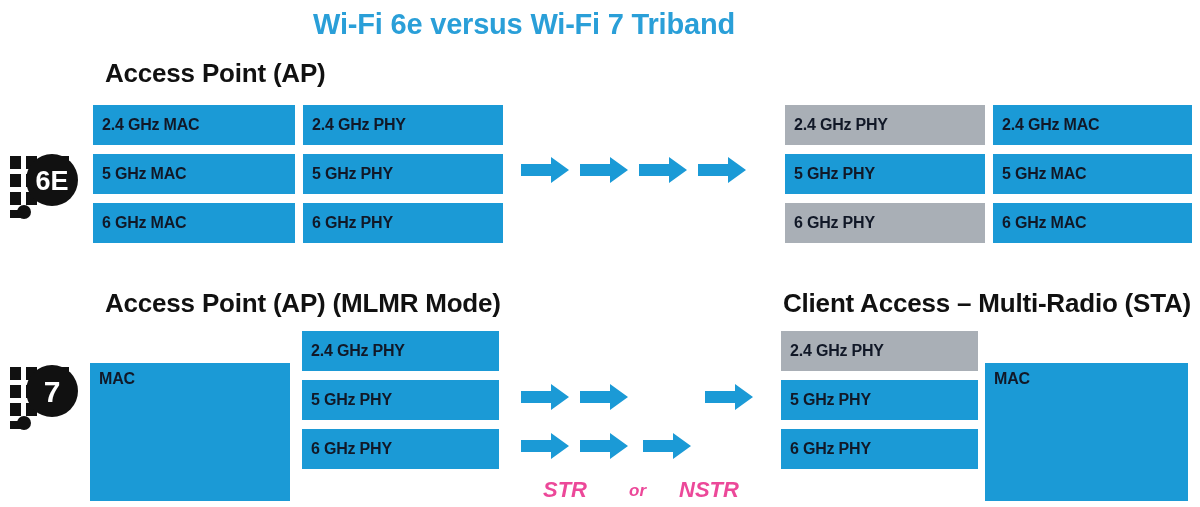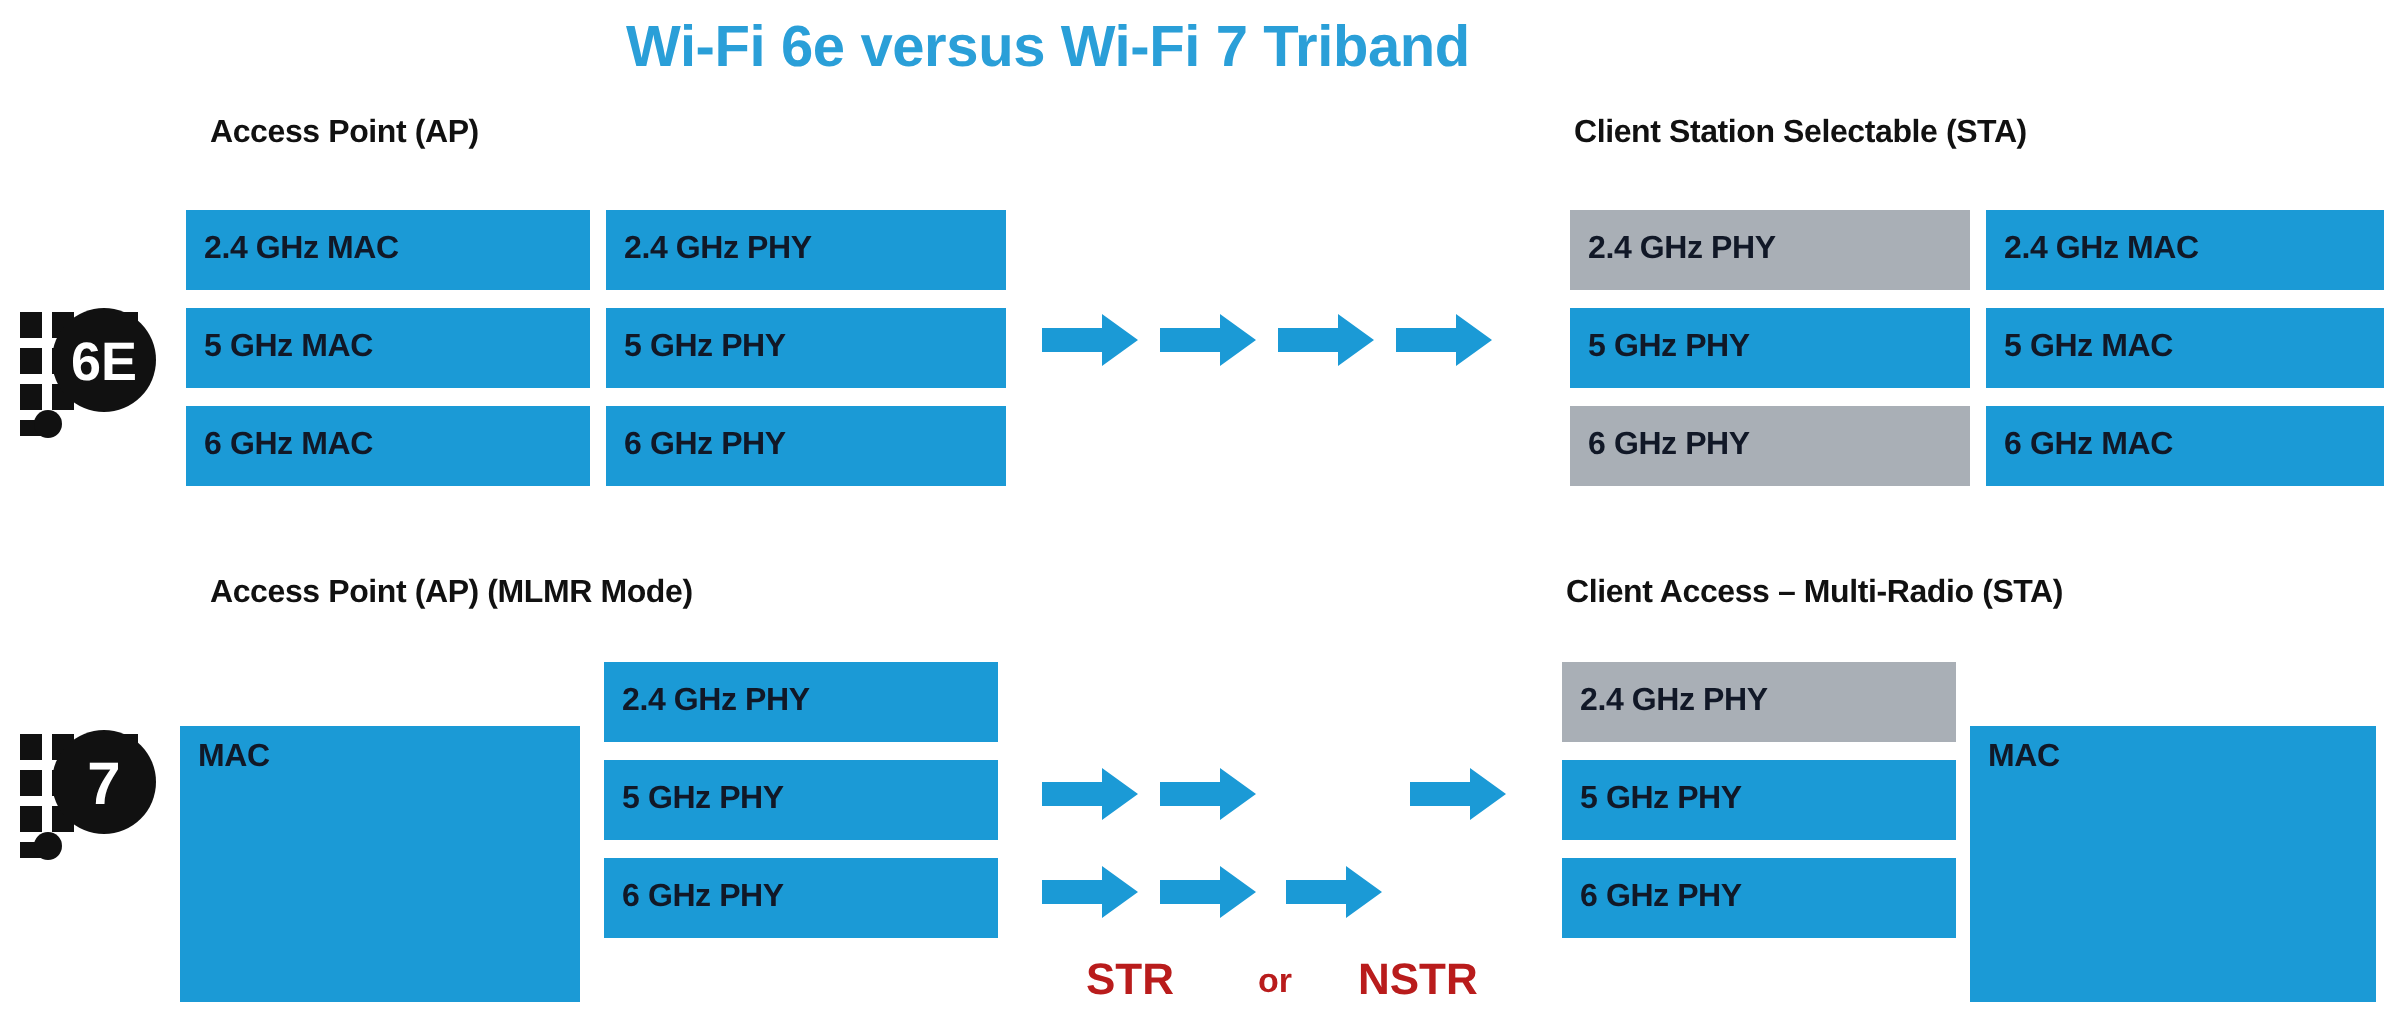--- a/index.html
+++ b/index.html
@@ -29,21 +29,21 @@
     font-size: 29px;
     font-weight: bold;
     color: #2a9fd8;
     letter-spacing: -0.2px;
     white-space: nowrap;
   }
 
   
   .sec-head {
     position: absolute;
-    font-size: 16px;
+    font-size: 26px;
     font-weight: bold;
     color: #111111;
     white-space: nowrap;
     letter-spacing: -0.2px;
   }
 
   
   .blk {
     position: absolute;
     box-sizing: border-box;
@@ -69,22 +69,23 @@
     position: absolute;
     width: 48px;
     height: 26px;
   }
   .arrow svg { display: block; width: 48px; height: 26px; }
 
   
   .mode-lbl {
     position: absolute;
     font-weight: bold;
-    color: #b91c1c;
-    white-space: nowrap;
+    color: #ec4899;
+    white-space: nowrap;
+    font-style: italic;
   }
   .mode-lbl.big { font-size: 22px; }
   .mode-lbl.small { font-size: 17px; font-weight: bold; }
 
   
   .wifi-logo { position: absolute; }
   .wifi-logo svg { display: block; }
 </style>
 </head>
 <body>
@@ -115,21 +116,20 @@
       <g fill="none" stroke="#111111" stroke-width="9">
         <path d="M10 62 A 30 30 0 0 1 40 32" opacity="0"></path>
       </g>
 
       <circle cx="44" cy="28" r="26" fill="#111111"></circle>
       <text x="44" y="38" font-family="Liberation Sans, sans-serif" font-size="27" font-weight="bold" fill="#ffffff" text-anchor="middle">6E</text>
     </svg>
   </div>
 
   <div class="sec-head" style="left:105px; top:58px;">Access Point (AP)</div>
-  <div class="sec-head" style="left:787px; top:58px;">Client Station Selectable (STA)</div>
 
   <div class="blk blue" style="left:93px; top:105px; width:202px; height:40px;">2.4 GHz MAC</div>
   <div class="blk blue" style="left:93px; top:154px; width:202px; height:40px;">5 GHz MAC</div>
   <div class="blk blue" style="left:93px; top:203px; width:202px; height:40px;">6 GHz MAC</div>
 
   <div class="blk blue" style="left:303px; top:105px; width:200px; height:40px;">2.4 GHz PHY</div>
   <div class="blk blue" style="left:303px; top:154px; width:200px; height:40px;">5 GHz PHY</div>
   <div class="blk blue" style="left:303px; top:203px; width:200px; height:40px;">6 GHz PHY</div>
 
   <div class="blk gray" style="left:785px; top:105px; width:200px; height:40px;">2.4 GHz PHY</div>

